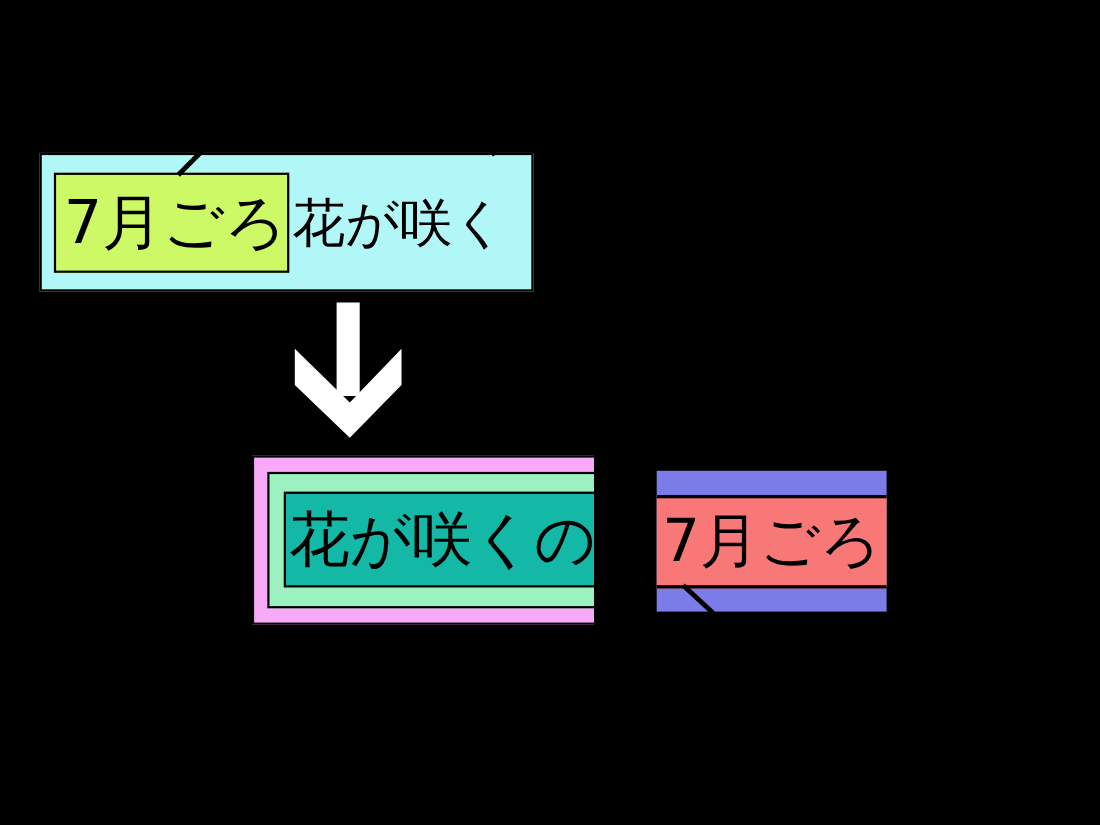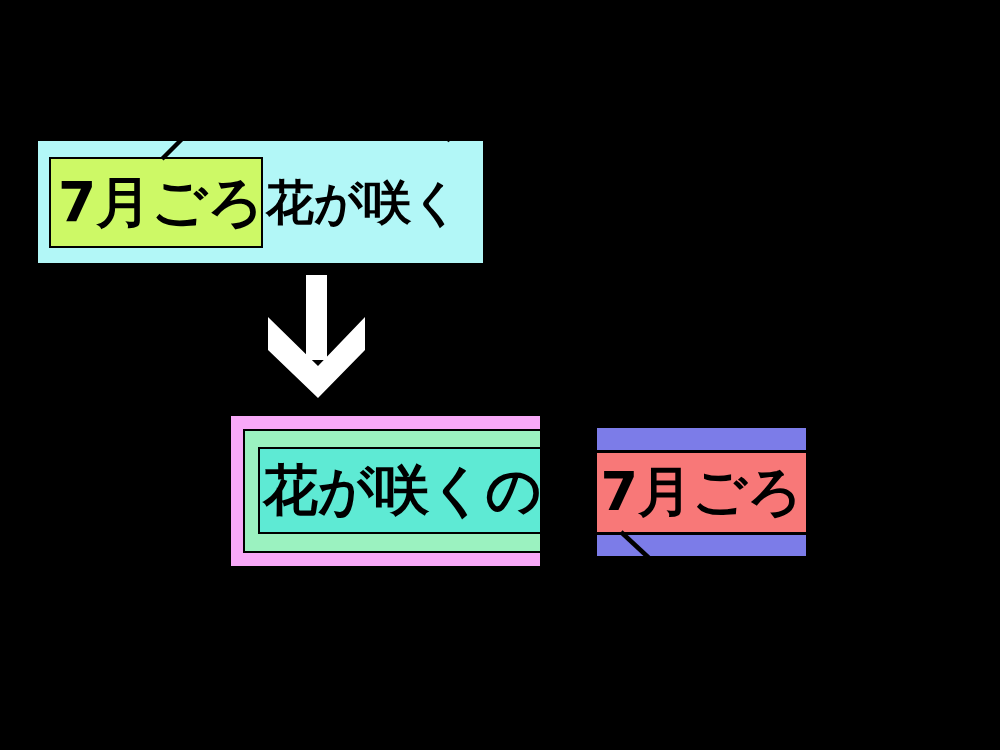--- a/index.html
+++ b/index.html
@@ -7,21 +7,20 @@
     padding: 0;
     background: #000;
   }
   .canvas {
     position: relative;
     width: 1000px;
     height: 750px;
     overflow: hidden;
     font-family: "DejaVu Sans", "Liberation Sans", sans-serif;
     color: #000;
-    font-weight: bold;
   }
   
   .source-box {
     position: absolute;
     left: 36px; top: 139px;
     width: 449px; height: 126px;
     border: 2px solid #000;
     box-sizing: border-box;
   }
   .source-row {
@@ -122,21 +121,21 @@
   <div class="source-box" style="background-color: rgb(178, 247, 247);">
     <div class="source-row">
       <span class="highlight-seg" style="background-color: rgb(205, 249, 102); color: rgb(0, 0, 0);">7月ごろ</span>
       <span class="rest-seg" style="color: rgb(0, 0, 0);">花が咲く</span>
     </div>
   </div>
 
   <div class="clause-wrap">
     <div class="clause-pink" style="background-color: rgb(248, 169, 248);"></div>
     <div class="clause-green" style="background-color: rgb(155, 242, 192);"></div>
-    <div class="clause-cyan" style="background-color: #5eead4;">
+    <div class="clause-cyan" style="background-color: #14b8a6;">
       <span style="color: rgb(0, 0, 0);">花が咲くの</span>
     </div>
   </div>
 
   <div class="time-wrap">
     <div class="time-blue" style="background-color: rgb(124, 124, 232);"></div>
     <div class="time-red" style="background-color: rgb(248, 120, 120);">
       <span style="color: rgb(0, 0, 0);">7月ごろ</span>
     </div>
   </div>

